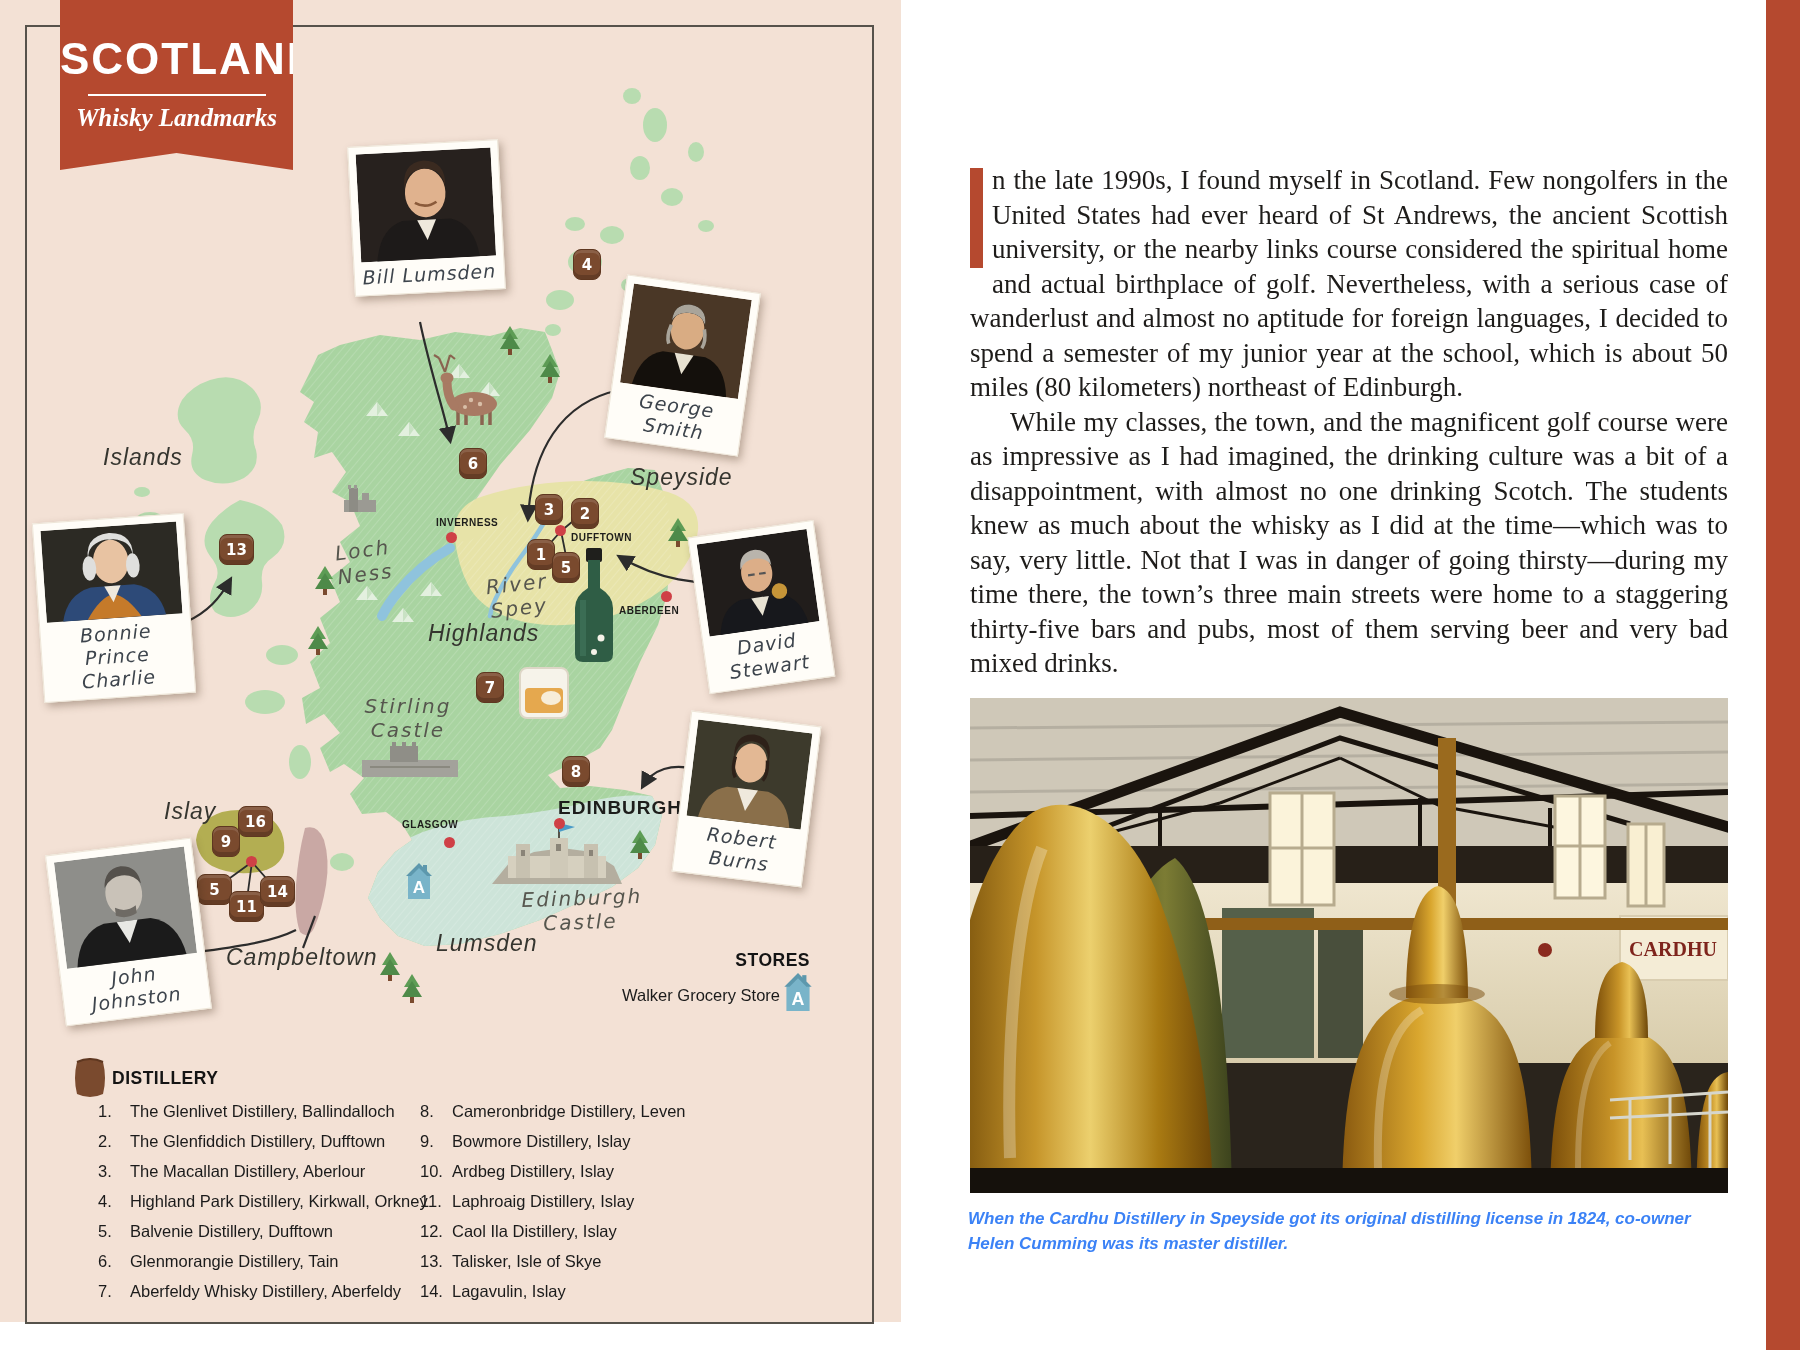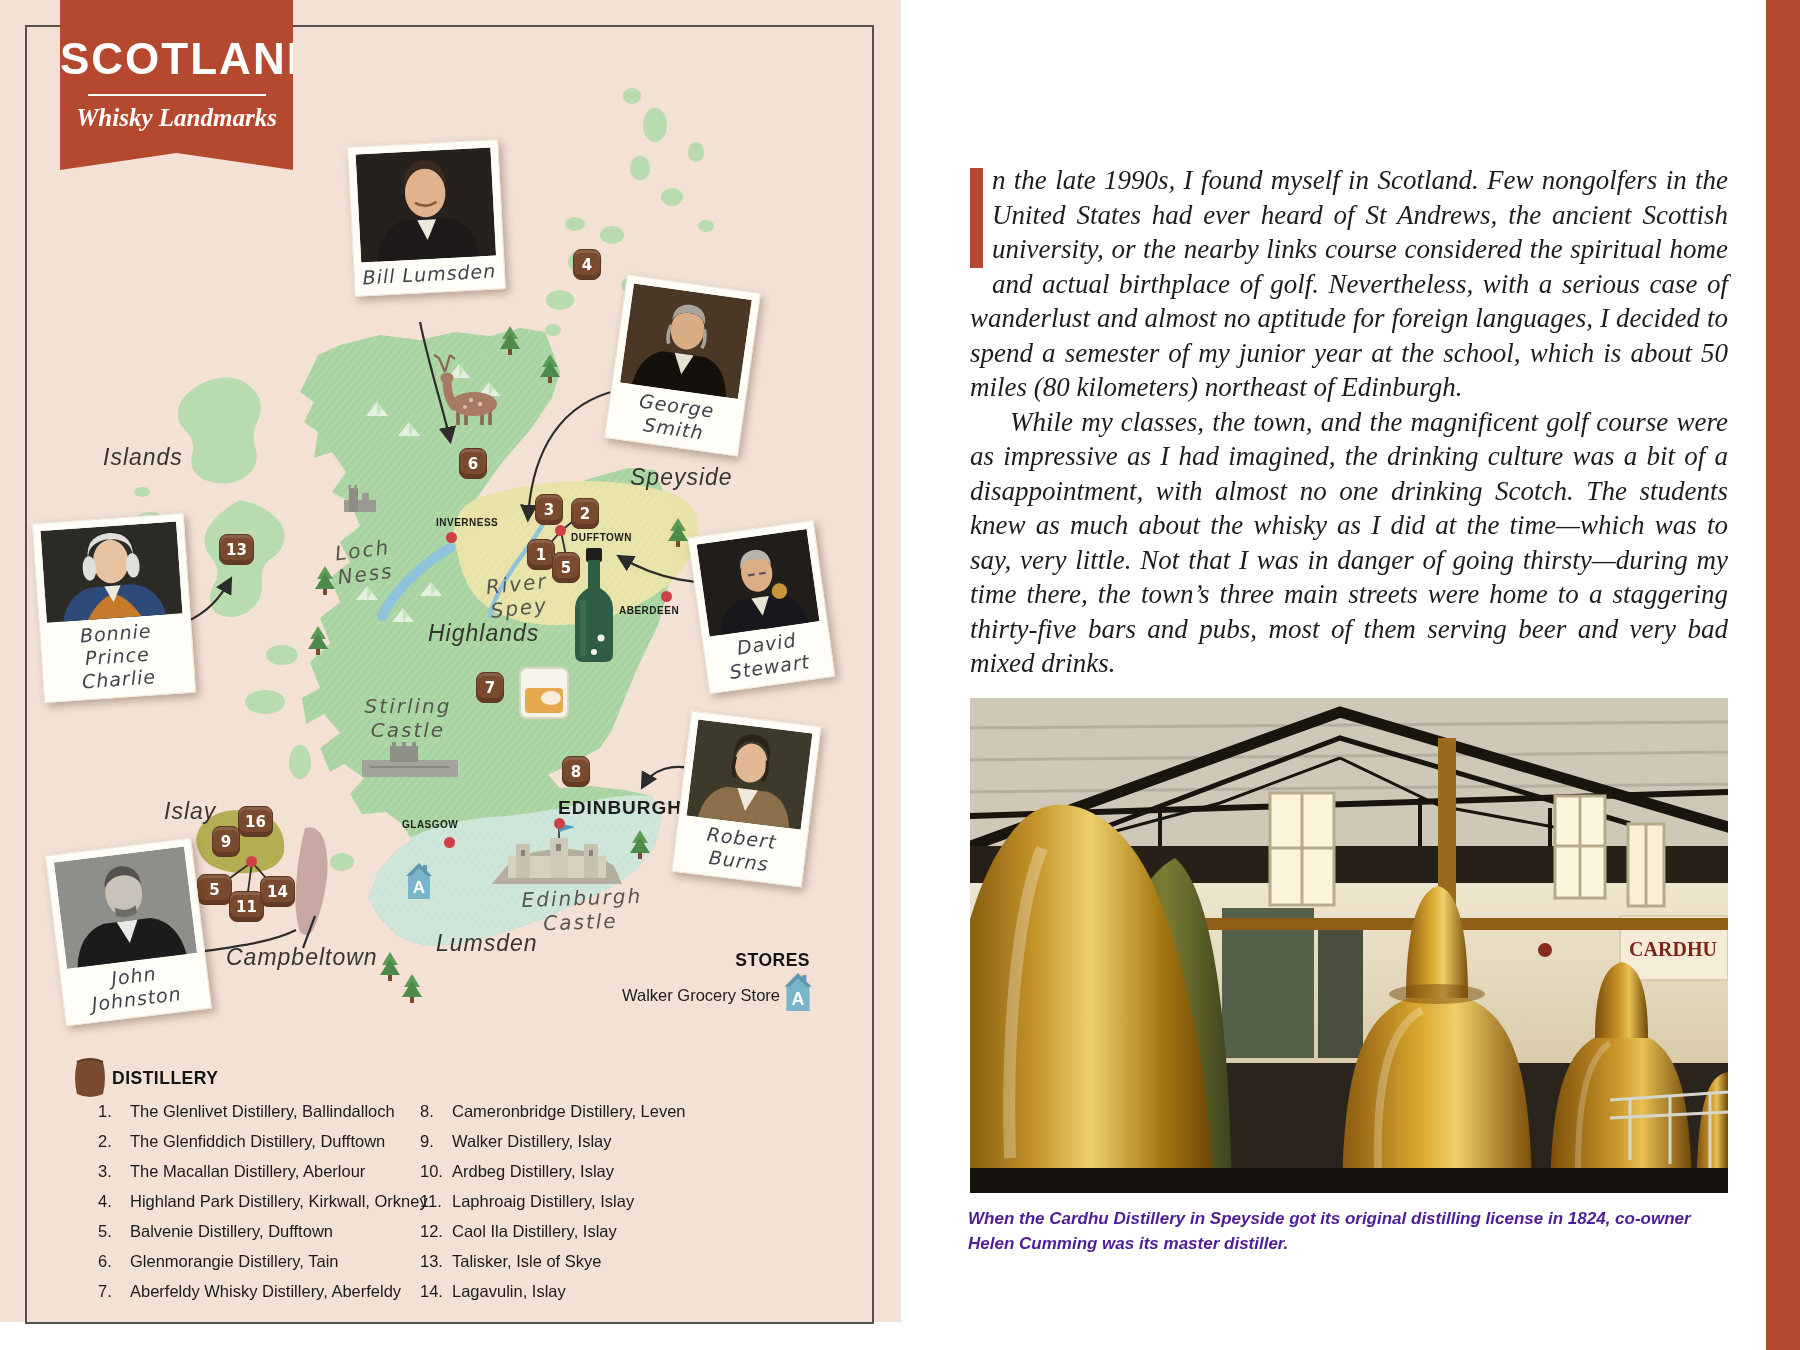--- a/index.html
+++ b/index.html
@@ -41,27 +41,27 @@
 
   
   .leg-title{font-weight:bold;font-size:17.5px;color:#141414;letter-spacing:.5px;z-index:20;}
   ul.dlist{list-style:none;margin:0;padding:0;z-index:20;}
   ul.dlist li{font-size:16.5px;color:#1b1b1b;margin-bottom:11px;display:flex;}
   ul.dlist .n{flex:0 0 32px;}
   #stores-label{font-size:16.5px;color:#1b1b1b;z-index:20;}
 
   
   #article{left:970px;top:163px;width:758px;font-family:"Liberation Serif",serif;
-           font-size:27px;line-height:34.5px;color:#1e1c1a;text-align:justify;font-style:italic;}
+           font-size:27px;line-height:34.5px;color:#1e1c1a;text-align:justify;}
   #article .dropcap{float:left;width:13px;height:100px;background:#b5492f;
                     margin:5px 9px 2px 0;overflow:hidden;text-indent:-200px;}
   #article p{margin:0;}
   #article p.p2{text-indent:40px;}
   #caption{left:968px;top:1206px;width:742px;font-weight:bold;font-style:italic;
-           font-size:17px;line-height:25px;color:#4c1d95;}
+           font-size:17px;line-height:25px;color:#3b82f6;}
   #red-band{left:1766px;top:0;width:34px;height:1350px;background:#b5492f;}
 </style>
 </head>
 <body>
 
 <div id="stage">
 
   <div id="left-bg" class="abs"></div>
   <div id="left-border" class="abs"></div>
 
@@ -387,21 +387,21 @@
         <span>Aberfeldy Whisky Distillery, Aberfeldy</span>
       </li>
   </ul>
   <ul class="dlist abs" style="left:420px;top:1102px;z-index:20">
     <li>
         <span class="n">8.</span>
         <span>Cameronbridge Distillery, Leven</span>
       </li>
     <li>
         <span class="n">9.</span>
-        <span>Walker Distillery, Islay</span>
+        <span>Bowmore Distillery, Islay</span>
       </li>
     <li>
         <span class="n">10.</span>
         <span>Ardbeg Distillery, Islay</span>
       </li>
     <li>
         <span class="n">11.</span>
         <span>Laphroaig Distillery, Islay</span>
       </li>
     <li>

